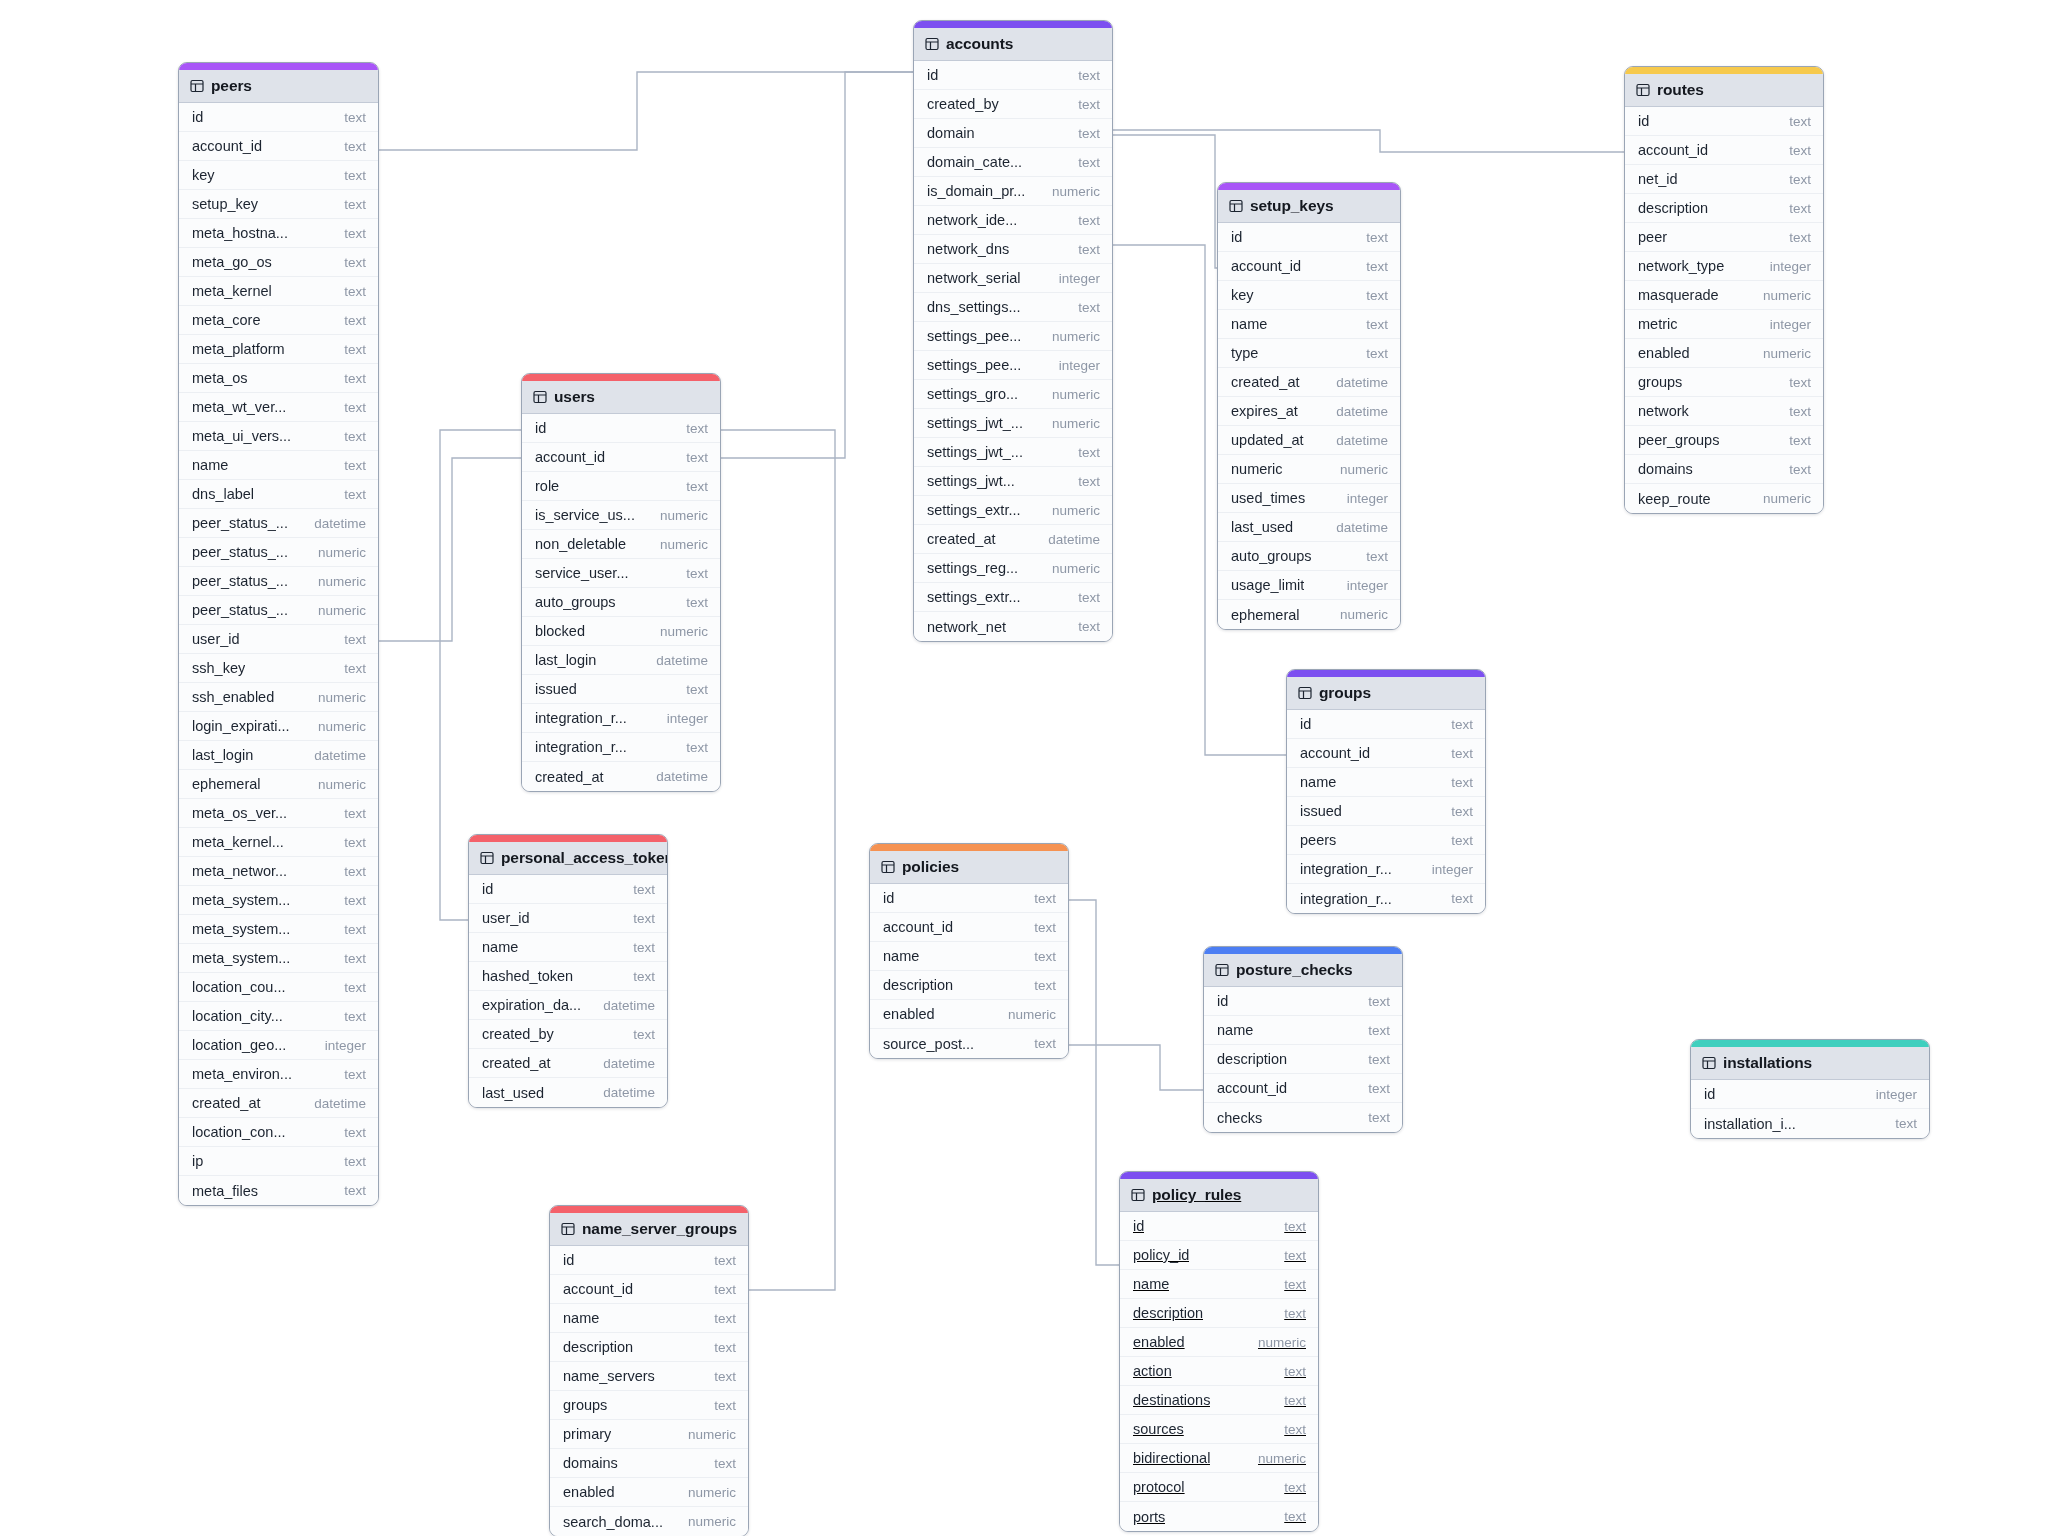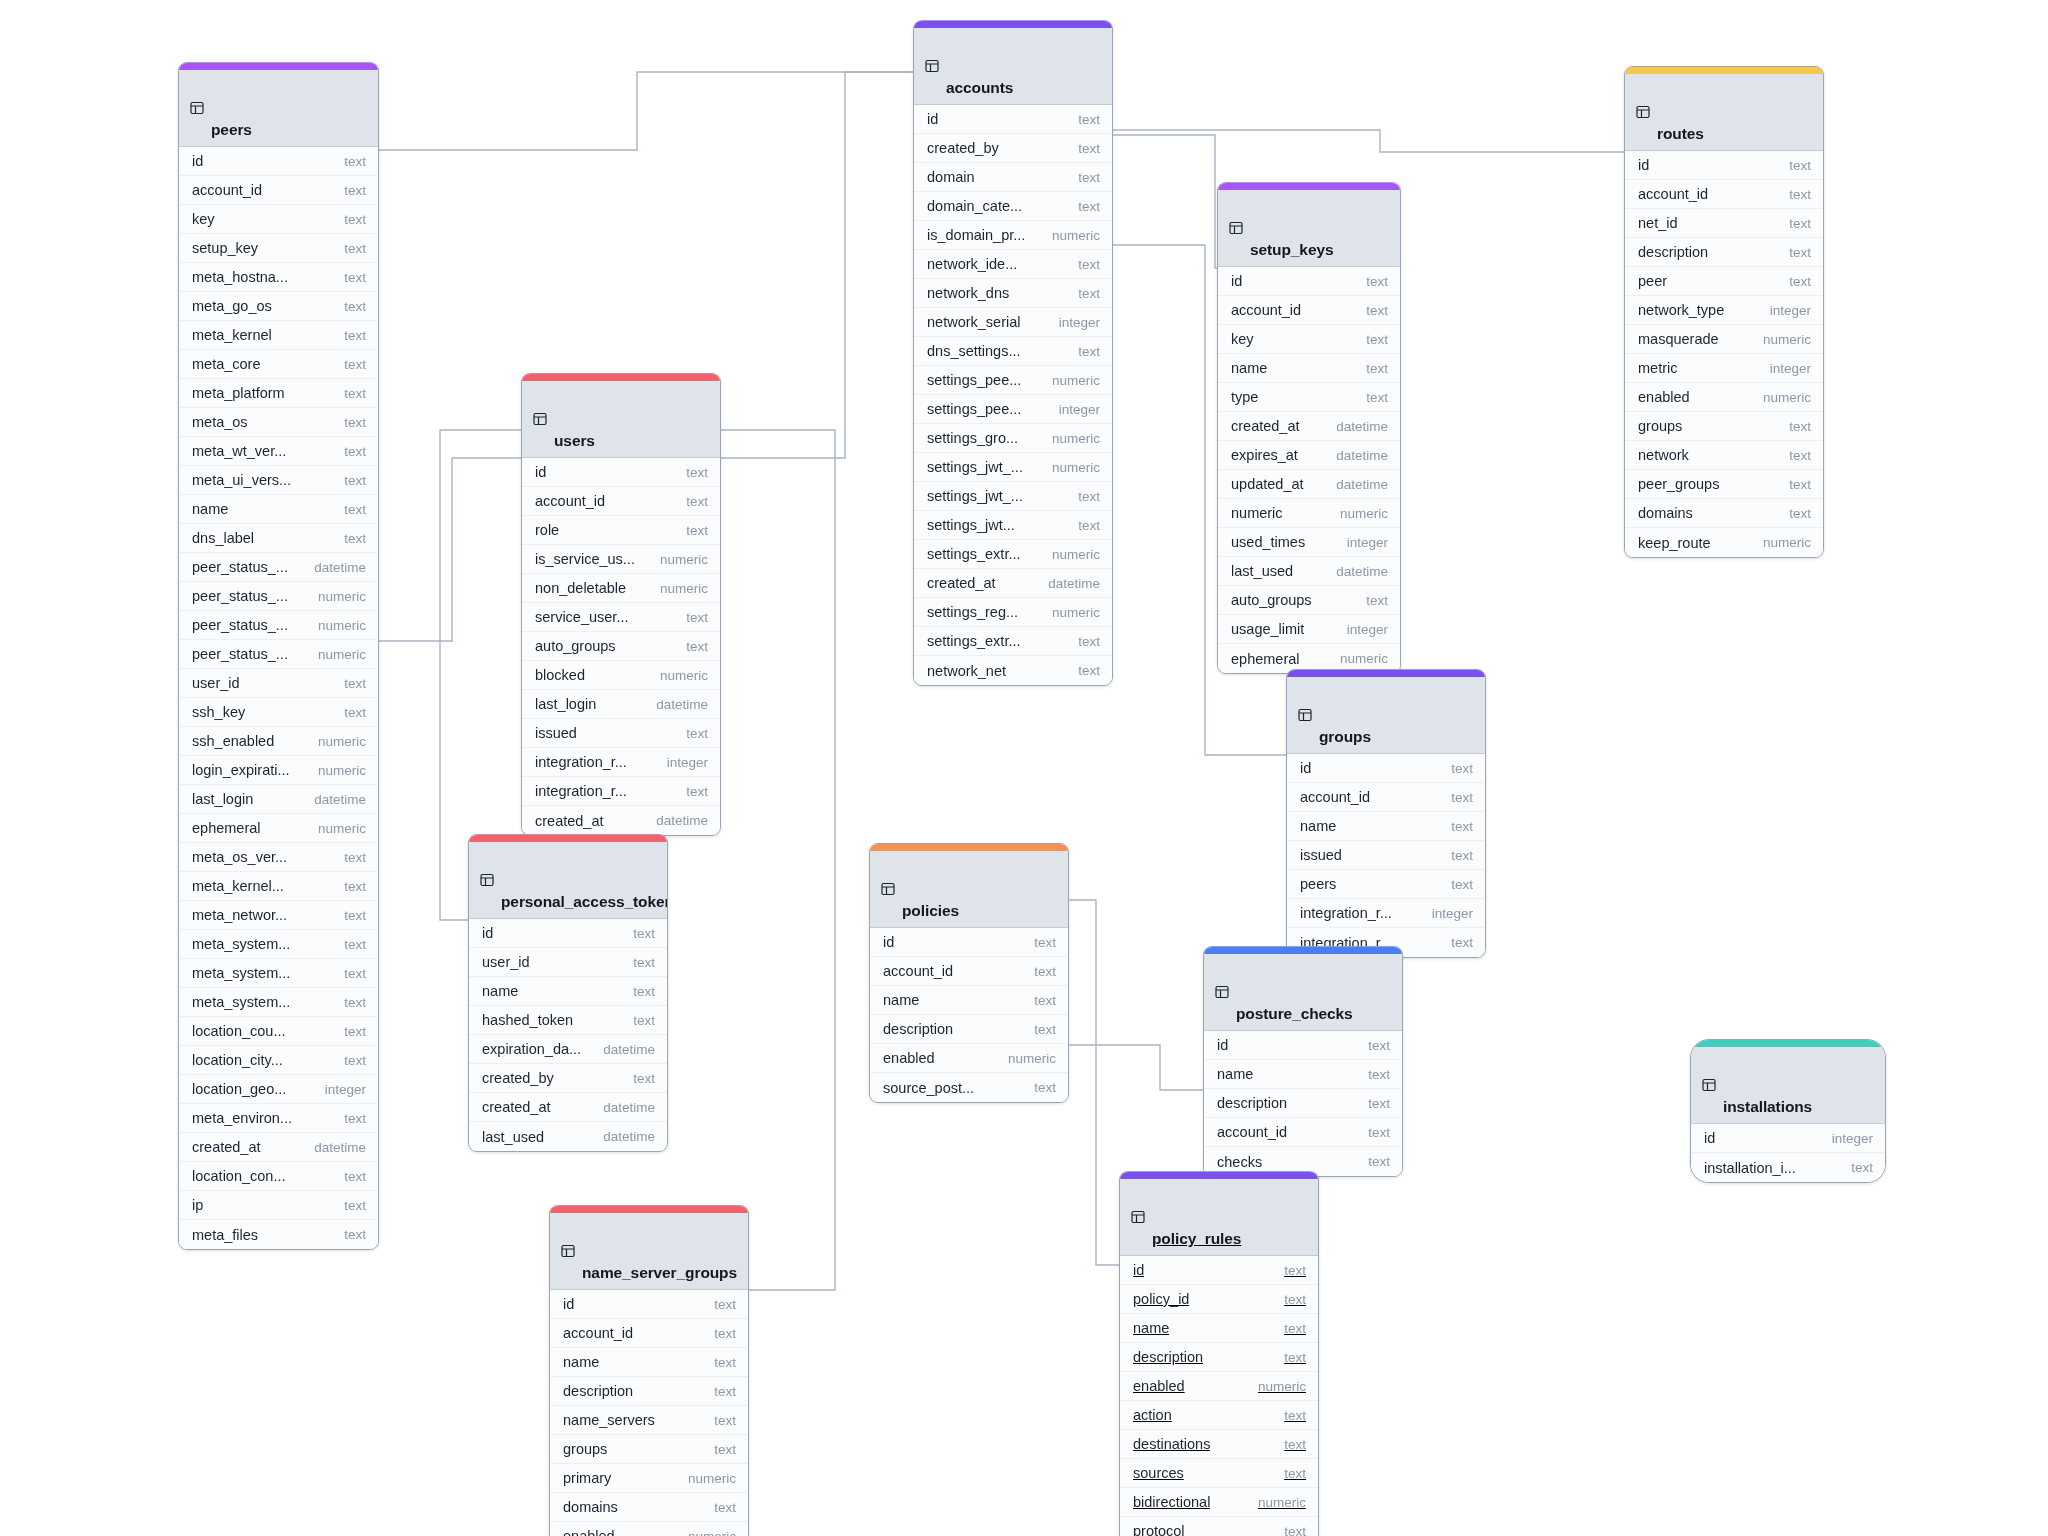--- a/index.html
+++ b/index.html
@@ -42,21 +42,20 @@
     background: #dfe3ea;
     padding: 7px 12px 7px 11px;
     border-bottom: 1px solid #c3cad6;
   }
   .tbl-title {
     font-size: 15.5px;
     font-weight: bold;
     color: #14181f;
     letter-spacing: -0.1px;
     white-space: nowrap;
-    margin-top: 44px;
   }
   .tbl-icon { flex: 0 0 auto; display: block; }
   .field-row {
     display: flex;
     align-items: center;
     justify-content: space-between;
     padding: 0 12px 0 13px;
     height: 29px;
     background: #fbfcfd;
     border-bottom: 1px solid #eceff3;
@@ -605,21 +604,21 @@
       </div>
       <div class="field-row">
         <span class="field-name">account_id</span>
         <span class="field-type">text</span>
       </div>
       <div class="field-row">
         <span class="field-name">checks</span>
         <span class="field-type">text</span>
       </div>
     </div>
-    <div class="table-node" style="left: 1690px; top: 1039px; width: 196px; border-radius: 19px;">
+    <div class="table-node" style="left: 1690px; top: 1039px; width: 240px;">
       <div class="accent-bar" style="background: rgb(63, 207, 190);"></div>
       <div class="tbl-header">
         <svg width="14" height="14" viewBox="0 0 14 14" class="tbl-icon">
           <rect x="1" y="1.5" width="12" height="11" rx="1.5" fill="none" stroke="#1c2430" stroke-width="1.2"></rect>
           <line x1="1" y1="5" x2="13" y2="5" stroke="#1c2430" stroke-width="1.2"></line>
           <line x1="5.5" y1="5" x2="5.5" y2="12.5" stroke="#1c2430" stroke-width="1.2"></line>
         </svg>
         <span class="tbl-title">installations</span>
       </div>
       <div class="field-row">

